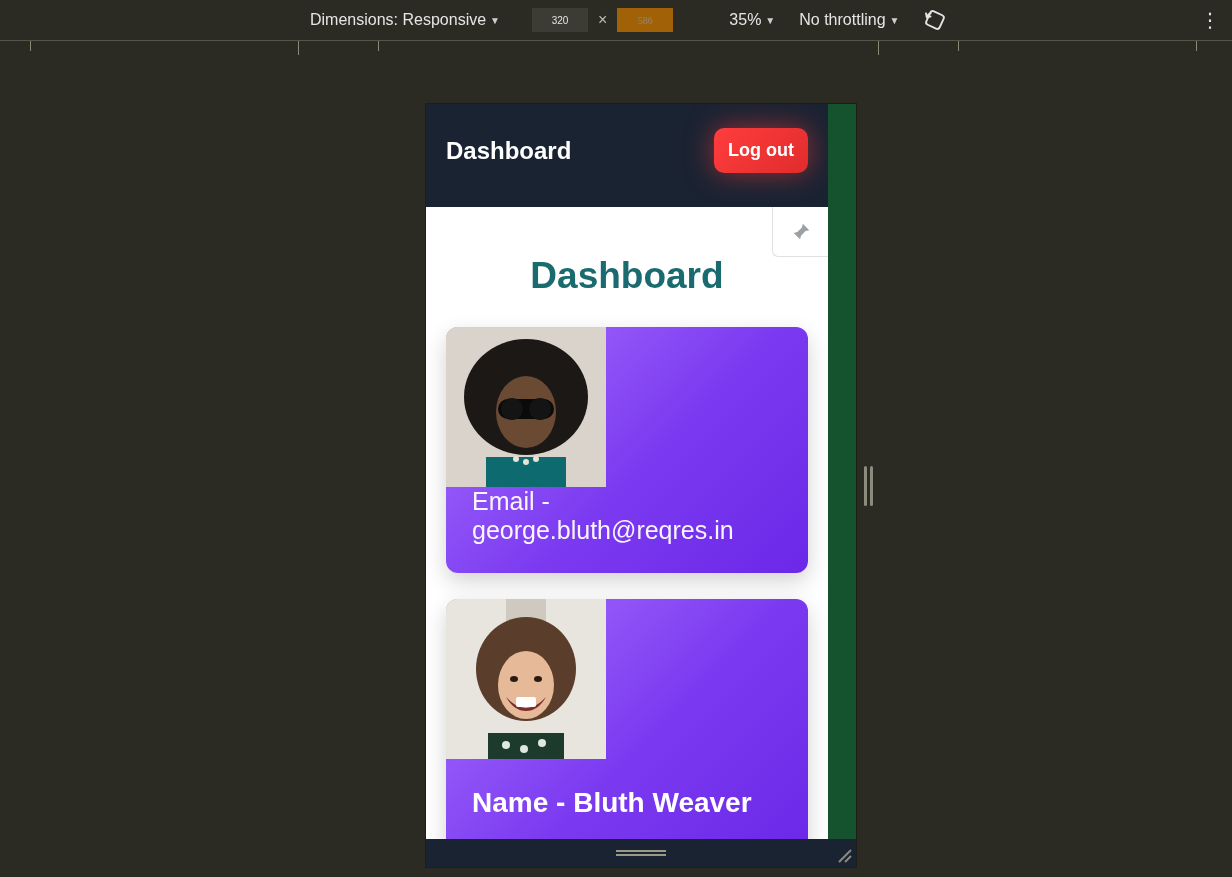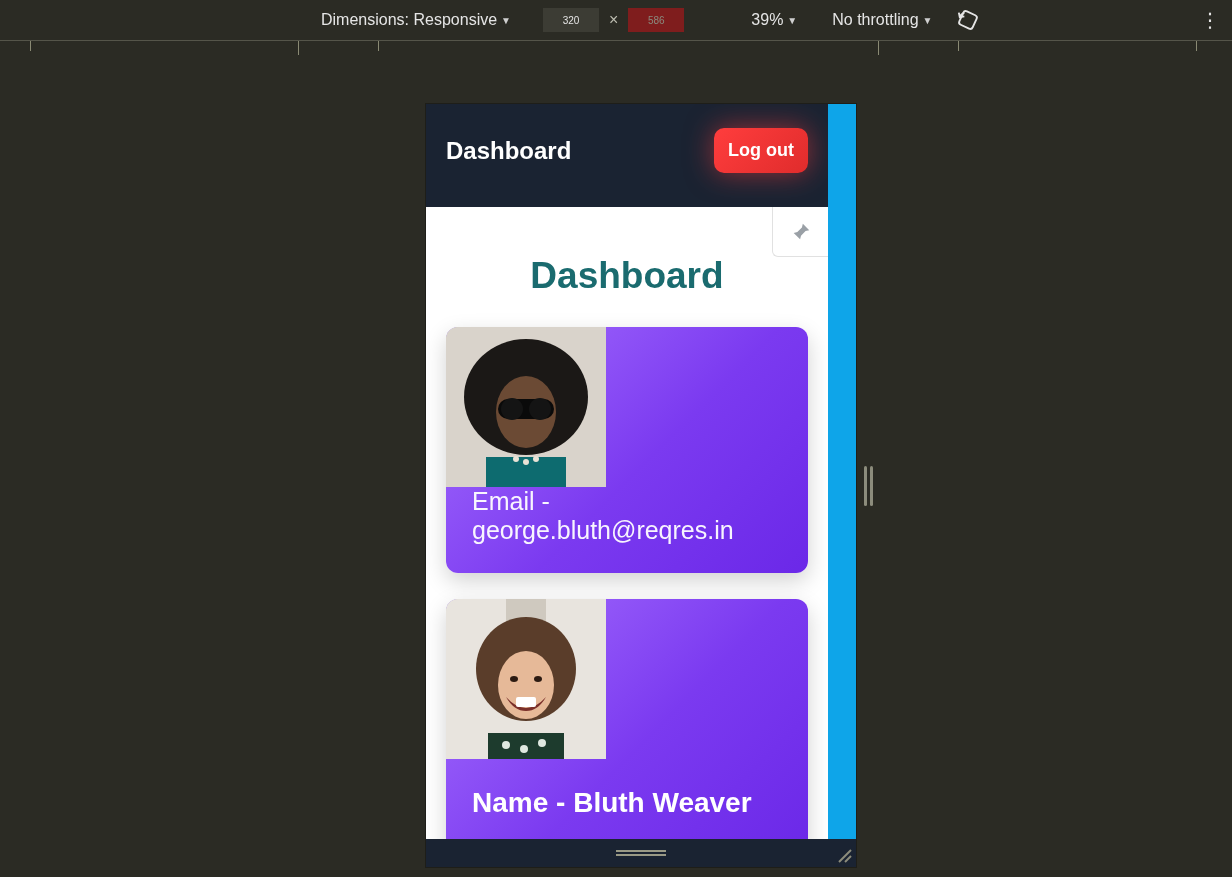--- a/index.html
+++ b/index.html
@@ -24,21 +24,20 @@
     font-size: 16px;
     position: relative;
   }
   .devtools-left-spacer { flex: 0 0 290px; }
   .devtools-item {
     display: inline-flex;
     align-items: center;
     padding: 0 8px;
     height: 100%;
     cursor: pointer;
-    margin-left: 11px;
   }
   .devtools-item .caret {
     margin-left: 4px;
     font-size: 10px;
     color: #cfcfcf;
   }
   .dim-input {
     background: #3c3c34;
     border: none;
     color: #e5e5e5;
@@ -94,21 +93,21 @@
     top: 68px;
     bottom: 0;
     background: #2b2b24;
   }
   .device-frame {
     position: absolute;
     left: 426px;
     top: 36px;
     width: 430px;
     height: 763px;
-    background: #0ea5e9;
+    background: #14532d;
     box-shadow: 0 0 0 1px rgba(0,0,0,0.3);
   }
   .viewport-scroll {
     position: absolute;
     left: 0; top: 0;
     width: 402px;
     height: 736px;
     overflow-y: auto;
     background: #ffffff;
   }
@@ -245,24 +244,24 @@
 
 <div class="devtools-bar">
   <div class="devtools-left-spacer"></div>
   <div class="devtools-item">
     <span>Dimensions: Responsive</span>
     <span class="caret">▼</span>
   </div>
   <div style="width:24px"></div>
   <input class="dim-input" value="320" style="">
   <span class="dim-x">×</span>
-  <input class="dim-input" style="background: #7f1d1d;" placeholder="586">
+  <input class="dim-input" style="background: #a16207; font-family: Liberation Serif, serif;" placeholder="586">
   <div style="width:48px"></div>
   <div class="devtools-item">
-    <span>39%</span>
+    <span>35%</span>
     <span class="caret">▼</span>
   </div>
   <div style="width:8px"></div>
   <div class="devtools-item">
     <span>No throttling</span>
     <span class="caret">▼</span>
   </div>
   <div class="rotate-btn">
     <svg width="22" height="22" viewBox="0 0 24 24" fill="none" stroke="#e5e5e5" stroke-width="2">
       <rect x="4" y="4" width="16" height="16" rx="3" transform="rotate(25 12 12)"></rect>

